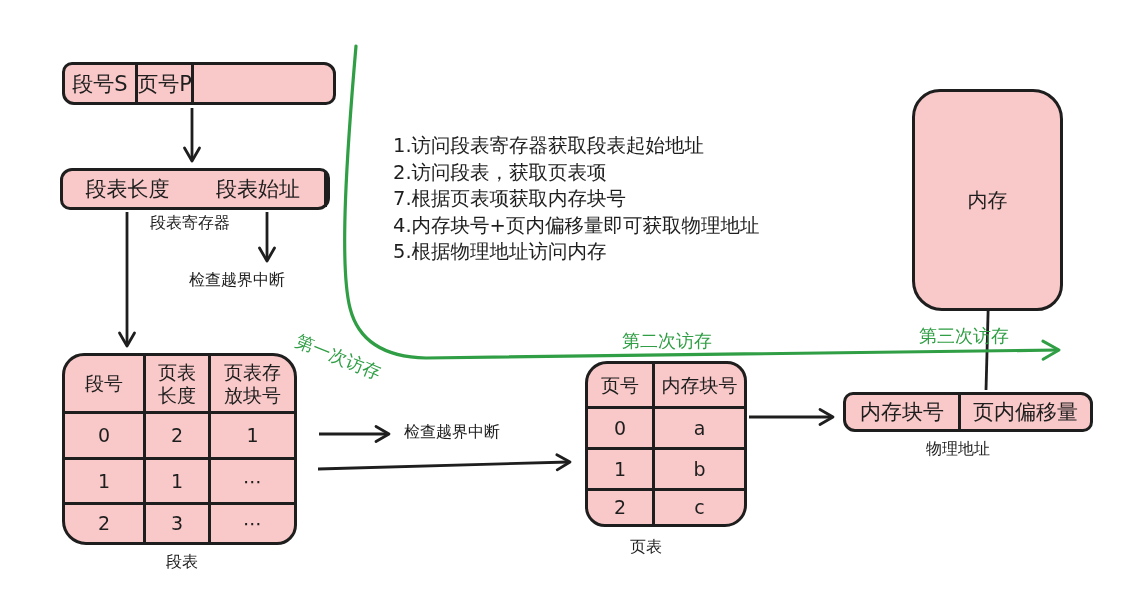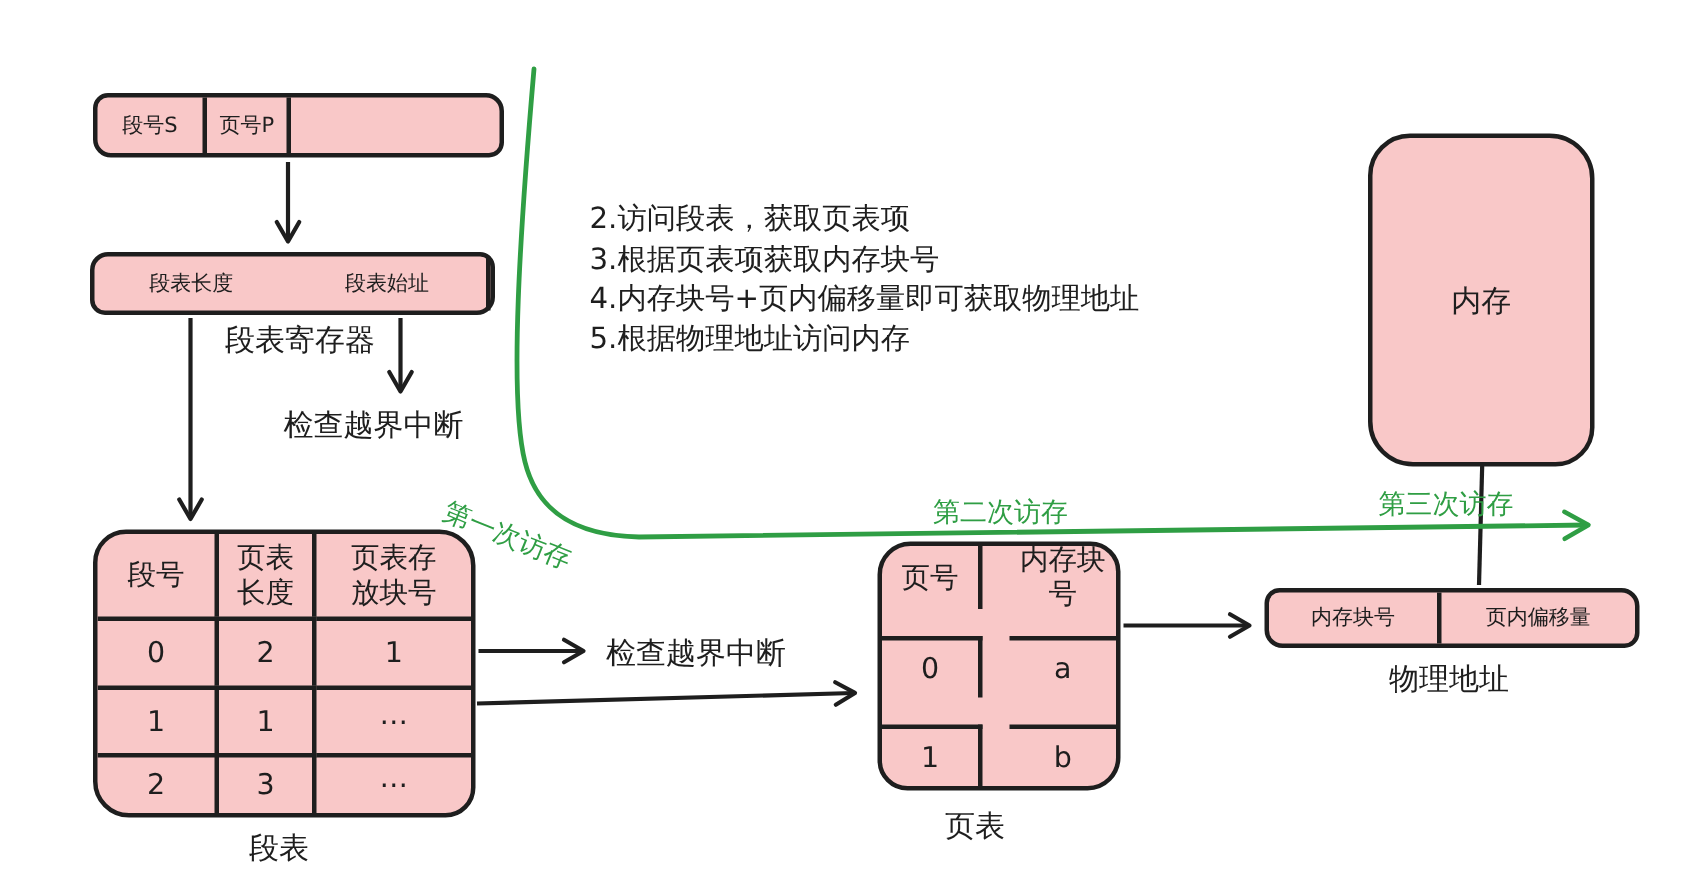--- a/index.html
+++ b/index.html
@@ -23,21 +23,21 @@
     position: absolute;
     display: flex;
     background: #F9C8C8;
     border: 3px solid #1e1e1e;
     box-sizing: border-box;
   }
   .strip .cell {
     display: flex;
     align-items: center;
     justify-content: center;
-    font-size: 14px;
+    font-size: 21px;
     box-sizing: border-box;
     white-space: nowrap;
   }
   .strip .cell.div { border-right: 3px solid #1e1e1e; }
   
   .htable {
     position: absolute;
     display: grid;
     background: #F9C8C8;
     border: 3px solid #1e1e1e;
@@ -67,21 +67,21 @@
     box-sizing: border-box;
     display: flex;
     align-items: center;
     justify-content: center;
     font-size: 20px;
     margin-top: 44px;
   }
   
   .lbl {
     position: absolute;
-    font-size: 20px;
+    font-size: 16px;
     white-space: nowrap;
     color: #1e1e1e;
     text-align: right;
   }
   .steps {
     position: absolute;
     left: 393px; top: 133px;
     font-size: 19.5px;
     line-height: 26.5px;
     white-space: nowrap;
@@ -137,27 +137,28 @@
 
   <div class="strip" id="register-box" style="left:60px; top:168px; width:270px; height:42px; border-radius:12px 10px 12px 10px;">
     <div class="cell" style="flex:1;">段表长度</div>
     <div class="cell div" style="width:135px;">段表始址</div>
   </div>
   <div class="lbl" style="left:150px; top:213px;">段表寄存器</div>
 
   <div class="lbl" style="left:189px; top:270px;">检查越界中断</div>
 
   <div class="steps">
+    <div>1.访问段表寄存器获取段表起始地址</div>
     <div>2.访问段表，获取页表项</div>
-    <div>3.根据页表项获取内存块号</div>
+    <div>7.根据页表项获取内存块号</div>
     <div>4.内存块号+页内偏移量即可获取物理地址</div>
     <div>5.根据物理地址访问内存</div>
   </div>
 
-  <div class="htable" id="segment-table" style="left:62px; top:353px; width:255px; height:192px; border-radius:22px 24px 20px 24px;
+  <div class="htable" id="segment-table" style="left:62px; top:353px; width:235px; height:192px; border-radius:22px 24px 20px 24px;
               grid-template-columns:81px 65px 1fr; grid-template-rows:55px 46px 45px 1fr;">
     <div class="tcell bR">段号</div>
     <div class="tcell bR">页表
 长度</div>
     <div class="tcell">页表存
 放块号</div>
     <div class="tcell bR bT">0</div>
     <div class="tcell bR bT">2</div>
     <div class="tcell bT">1</div>
     <div class="tcell bR bT">1</div>
@@ -165,21 +166,21 @@
     <div class="tcell bT">⋯</div>
     <div class="tcell bR bT">2</div>
     <div class="tcell bR bT">3</div>
     <div class="tcell bT">⋯</div>
   </div>
   <div class="lbl" style="left:166px; top:552px;">段表</div>
 
   <div class="lbl" style="left:404px; top:422px;">检查越界中断</div>
 
   <div class="htable" id="page-table" style="left:585px; top:361px; width:162px; height:166px; border-radius:22px 20px 22px 20px;
-              grid-template-columns:67px 1fr; grid-template-rows:42px 41px 41px 1fr;gap:18px;">
+              grid-template-columns:67px 1fr; grid-template-rows:42px 41px 41px 1fr;">
     <div class="tcell bR">页号</div>
     <div class="tcell">内存块号</div>
     <div class="tcell bR bT">0</div>
     <div class="tcell bT">a</div>
     <div class="tcell bR bT">1</div>
     <div class="tcell bT">b</div>
     <div class="tcell bR bT">2</div>
     <div class="tcell bT">c</div>
   </div>
   <div class="lbl" style="left:630px; top:537px;">页表</div>

